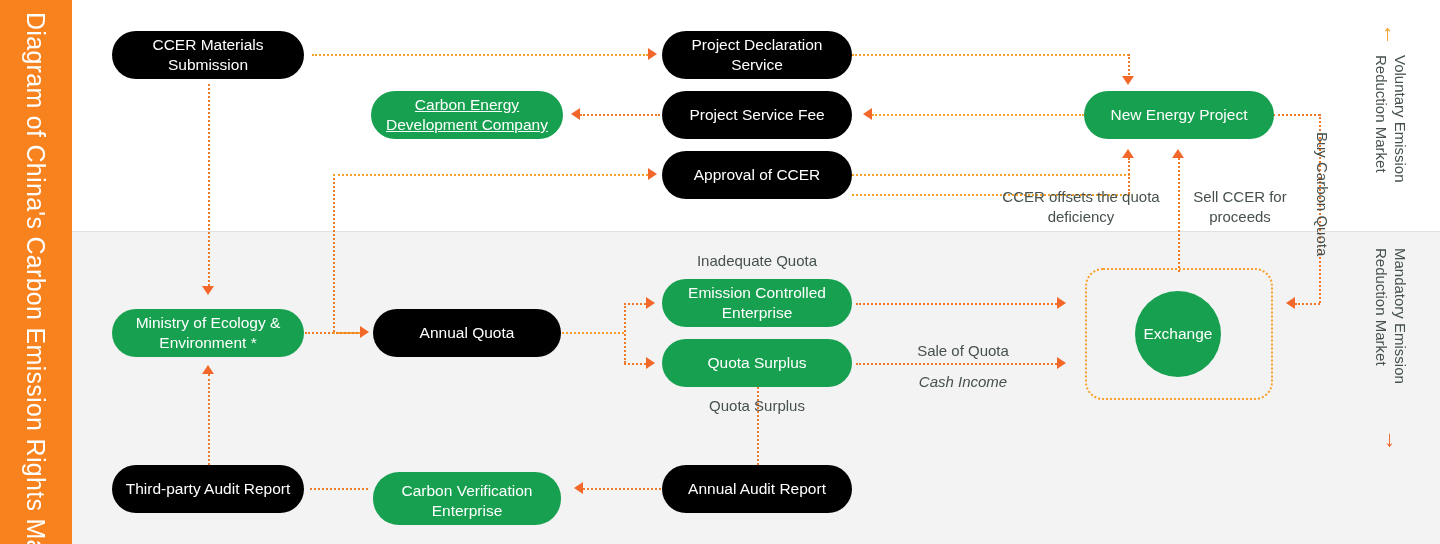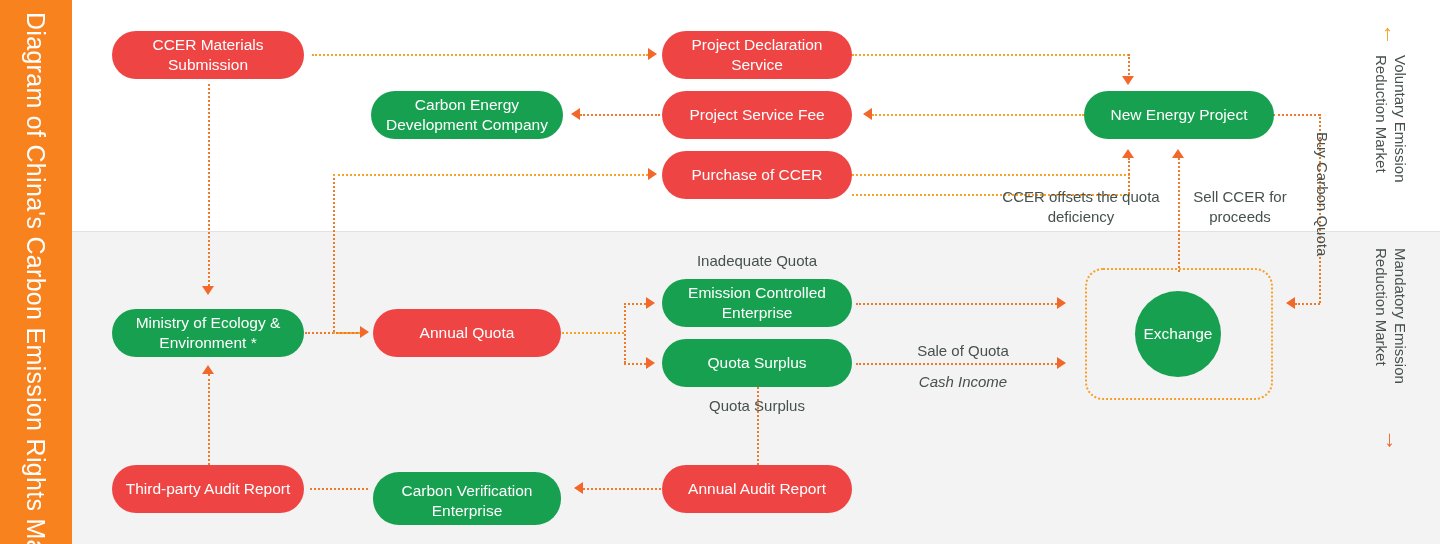--- a/index.html
+++ b/index.html
@@ -16,21 +16,21 @@
             display:flex;align-items:flex-start;justify-content:center;}
   .titlebar .vtext{
     writing-mode:vertical-rl;
     font-size:25px;line-height:34px;color:#ffffff;letter-spacing:.3px;
     padding-top:12px;white-space:nowrap;text-align:left;
   }
 
   
   .node{position:absolute;border-radius:26px;display:flex;align-items:center;justify-content:center;
         text-align:center;color:#fff;font-size:15.5px;line-height:20px;box-sizing:border-box;padding:4px 10px;}
-  .node.orange{background:#ef4444;justify-content:center;}
+  .node.orange{background:#000000;justify-content:center;}
   .node.green{background:#17a04f;}
 
   .circle-node{position:absolute;border-radius:50%;background:#17a04f;color:#fff;
     display:flex;align-items:center;justify-content:center;font-size:15.5px;}
 
   .dash-box{position:absolute;border:2px dotted #f7a02b;border-radius:18px;box-sizing:border-box;}
 
   
   .hline{position:absolute;height:0;border-top:2.5px dotted #ef7a2a;}
   .vline{position:absolute;width:0;border-left:2.5px dotted #ef7a2a;}
@@ -128,30 +128,30 @@
   <div class="dash-box" style="left:1085px;top:268px;width:188px;height:132px;"></div>
 
   <div class="node orange" style="left:112px;top:31px;width:192px;height:48px;">
     <span>CCER Materials Submission</span>
   </div>
 
   <div class="node orange" style="left:662px;top:31px;width:190px;height:48px;">
     <span>Project Declaration Service</span>
   </div>
 
-  <div class="node green" style="left:371px;top:91px;width:192px;height:48px;">
+  <div class="node green" style="left:371px;top:91px;width:192px;height:48px;text-decoration:underline;">
     <span>Carbon Energy Development Company</span>
   </div>
 
   <div class="node orange" style="left:662px;top:91px;width:190px;height:48px;">
     <span>Project Service Fee</span>
   </div>
 
   <div class="node orange" style="left:662px;top:151px;width:190px;height:48px;">
-    <span>Purchase of CCER</span>
+    <span>Approval of CCER</span>
   </div>
 
   <div class="node green" style="left:1084px;top:91px;width:190px;height:48px;">
     <span>New Energy Project</span>
   </div>
 
   <div class="node orange" style="left:373px;top:309px;width:188px;height:48px;">
     <span>Annual Quota</span>
   </div>
 

